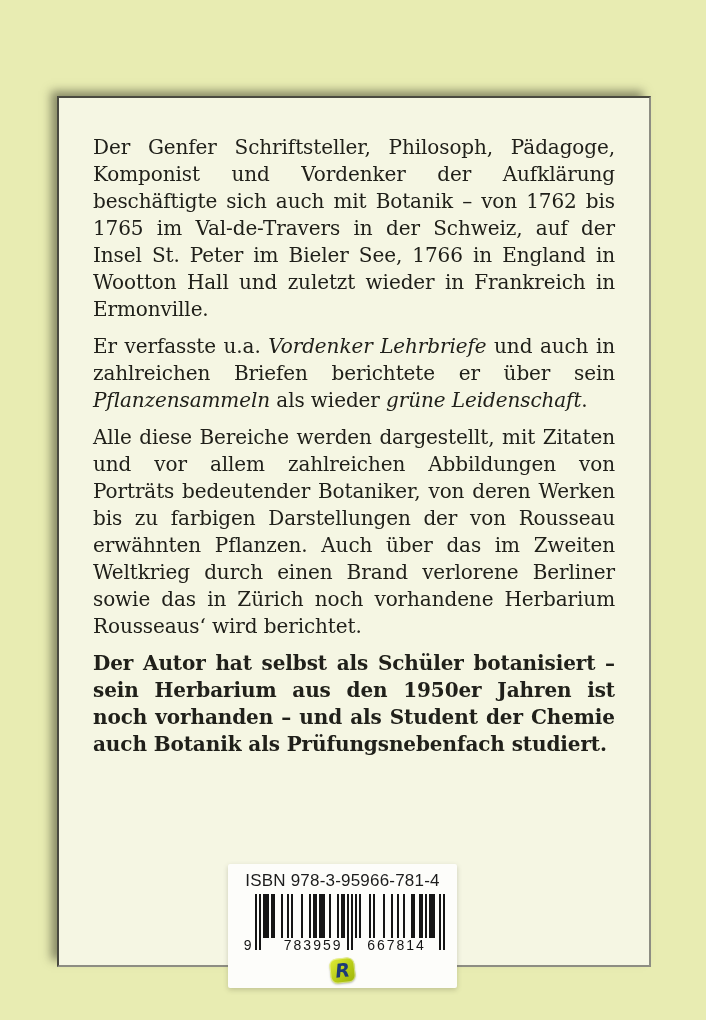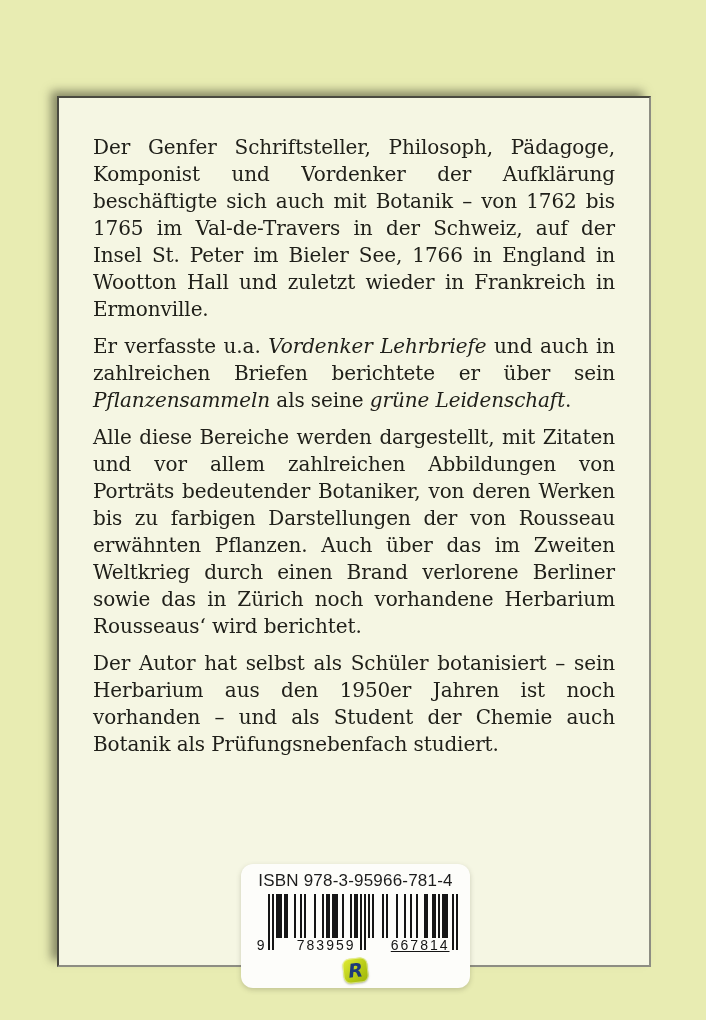--- a/index.html
+++ b/index.html
@@ -24,31 +24,31 @@
     padding: 36px 34px;
   }
   .panel p.para {
     margin: 0 0 10px 0;
     font-size: 20px;
     line-height: 27px;
     color: #20201a;
     text-align: justify;
     letter-spacing: -0.1px;
   }
-  .panel p.para:last-child { margin-bottom: 7px; }
+  .panel p.para:last-child { margin-bottom: 7px; font-weight: bold; }
   .panel p.para em { font-style: italic; }
 
   
   .isbn-box {
     position: absolute;
-    left: 241px; top: 864px;
+    left: 228px; top: 864px;
     width: 229px; height: 124px;
     box-sizing: border-box;
     background: #fdfdfa;
-    border-radius: 12px;
+    border-radius: 2px;
     box-shadow: 0 2px 5px rgba(80,80,50,0.25);
     text-align: center;
     padding-top: 6px;
     font-family: "Liberation Sans", sans-serif;
   }
   .isbn-label {
     font-size: 17px;
     line-height: 21px;
     font-weight: 500;
     color: #1c1c1c;
@@ -71,21 +71,21 @@
   .bc-num {
     position: absolute;
     top: 43px;
     font-size: 14px;
     line-height: 16px;
     color: #151515;
     font-family: "Liberation Sans", sans-serif;
   }
   .bc-first { left: 0; width: 13px; text-align: right; }
   .bc-left  { left: 24px; width: 80px; text-align: right; letter-spacing: 2px; }
-  .bc-right { left: 118px; width: 80px; text-align: right; letter-spacing: 2px; text-decoration: underline; }
+  .bc-right { left: 118px; width: 80px; text-align: center; letter-spacing: 2px; }
 
   .publisher-row {
     display: flex;
     align-items: center;
     justify-content: center;
     gap: 6px;
     margin-top: 4px;
   }
   .pub-logo {
     display: inline-block;
@@ -109,21 +109,21 @@
     letter-spacing: 0.1px;
     white-space: nowrap;
   }
 </style>
 </head>
 <body>
 
 <div class="panel">
   <div>
       <p class="para"><span>Der Genfer Schriftsteller, Philosoph, Pädagoge, Komponist und Vordenker der Aufklärung beschäftigte sich auch mit Botanik – von 1762 bis 1765 im Val-de-Travers in der Schweiz, auf der Insel St. Peter im Bieler See, 1766 in England in Wootton Hall und zuletzt wieder in Frankreich in Ermonville.</span></p>
-      <p class="para"><span>Er verfasste u.a. </span><em>Vordenker Lehrbriefe</em><span> und auch in zahlreichen Briefen berichtete er über sein </span><em>Pflanzensammeln</em><span> als seine </span><em>grüne Leidenschaft</em><span>.</span></p>
+      <p class="para"><span>Er verfasste u.a. </span><em>Vordenker Lehrbriefe</em><span> und auch in zahlreichen Briefen berichtete er über sein </span><em>Pflanzensammeln</em><span> als wieder </span><em>grüne Leidenschaft</em><span>.</span></p>
       <p class="para"><span>Alle diese Bereiche werden dargestellt, mit Zitaten und vor allem zahlreichen Abbildungen von Porträts bedeutender Botaniker, von deren Werken bis zu farbigen Darstellungen der von Rousseau erwähnten Pflanzen. Auch über das im Zweiten Weltkrieg durch einen Brand verlorene Berliner sowie das in Zürich noch vorhandene Herbarium Rousseaus‘ wird berichtet.</span></p>
       <p class="para"><span>Der Autor hat selbst als Schüler botanisiert – sein Herbarium aus den 1950er Jahren ist noch vorhanden – und als Student der Chemie auch Botanik als Prüfungsnebenfach studiert.</span></p>
     </div>
 </div>
 
 <div class="isbn-box">
   <div class="isbn-label">ISBN 978-3-95966-781-4</div>
   <div class="barcode-wrap">
     <div class="bars">
         <div class="module ink guard"></div>

